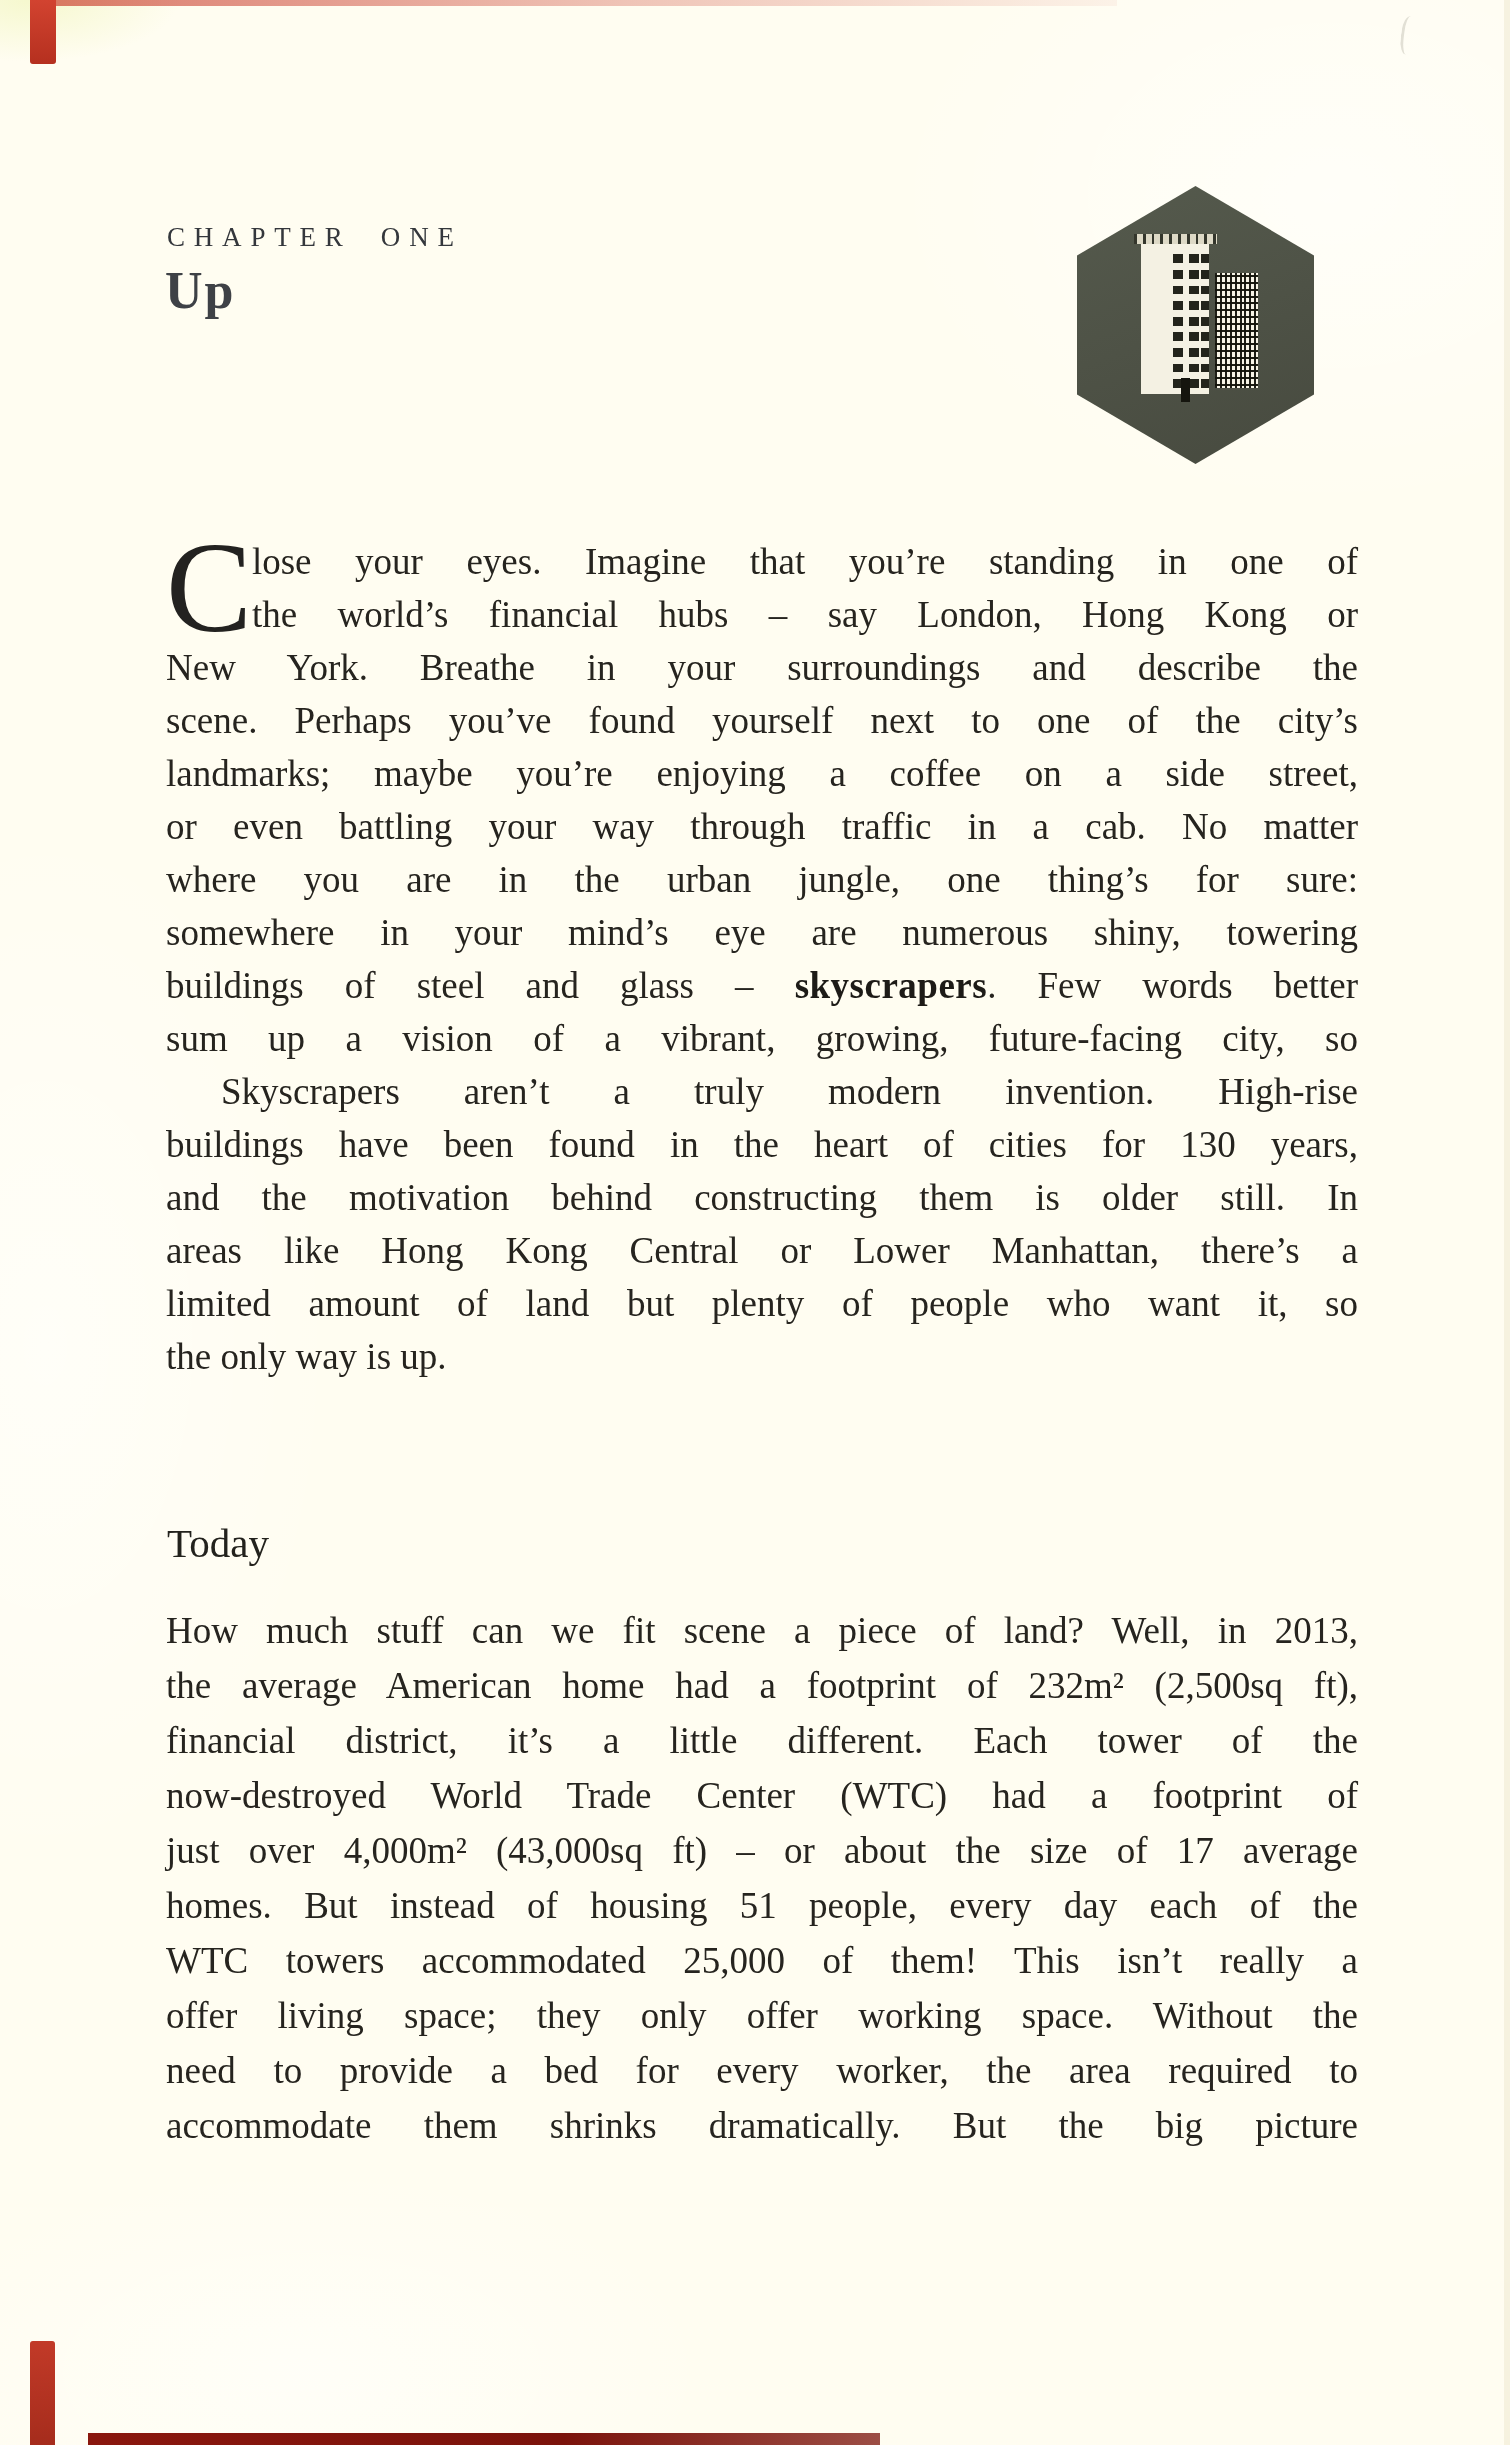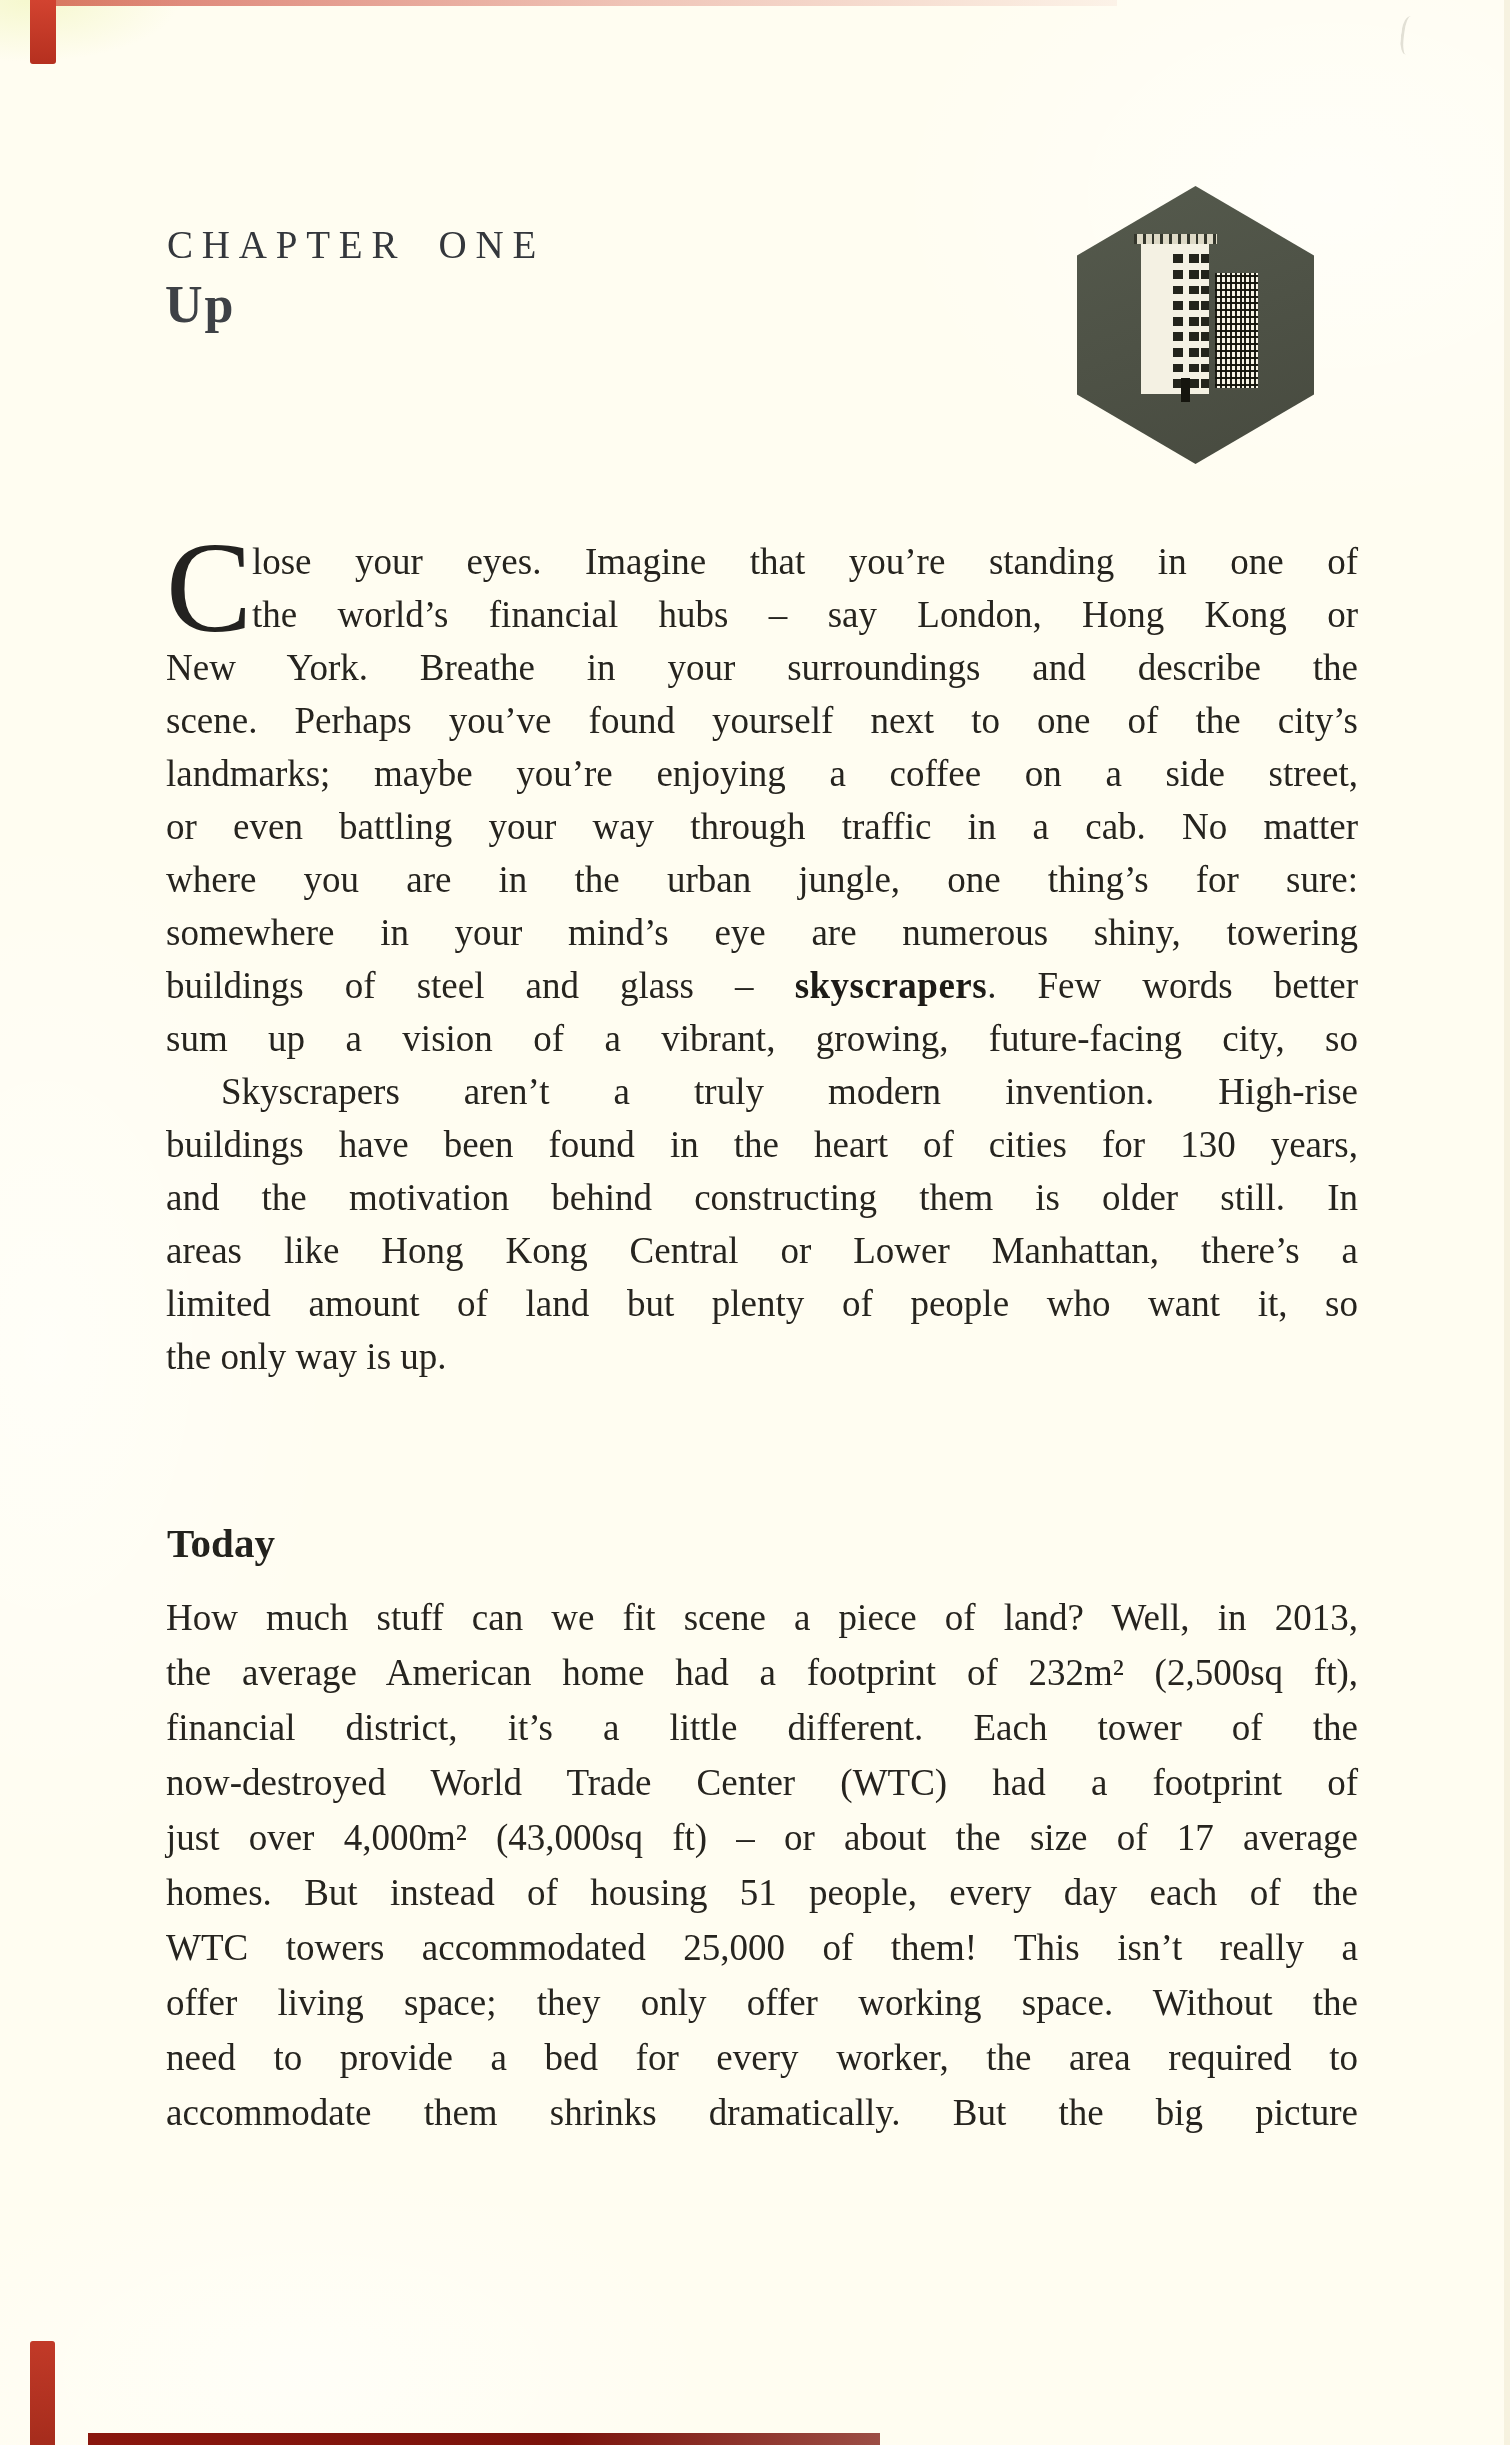--- a/index.html
+++ b/index.html
@@ -25,21 +25,21 @@
   .red-line-top{left:30px;top:0;height:5.9px;width:1087px;
     background:linear-gradient(90deg,rgba(198,48,32,0.65),rgba(198,48,32,0.28) 55%,rgba(198,48,32,0.05));}
   .red-bar-bottom{left:30px;top:2341px;width:25px;height:105px;
     background:linear-gradient(180deg,#c23a28,#a52c1c);border-radius:2.9px 2.9px 0 0;}
   .red-strip-bottom{left:88px;top:2433px;width:792px;height:12.7px;
     background:linear-gradient(90deg,#8a170e,#7b130b 60%,rgba(123,19,11,0.75));}
   .squiggle{left:1401px;top:15.6px;width:11.7px;height:39px;
     border-left:3.9px solid #dddbd0;border-radius:9.8px/21.5px;transform:rotate(7deg);opacity:.85;}
   
   .chapter-head{position:absolute;left:167px;top:222px;}
-  .kicker{font-size:39px;letter-spacing:8.8px;word-spacing:13.7px;color:#34373c;}
+  .kicker{font-size:27px;letter-spacing:8.8px;word-spacing:13.7px;color:#34373c;}
   .title{margin:11.7px 0 0 -2px;font-size:52px;font-weight:bold;letter-spacing:2px;color:#3e4146;line-height:1;}
   
   .hexagon{position:absolute;left:1077px;top:186px;width:237px;height:278px;
     clip-path:polygon(50% 0,100% 25%,100% 75%,50% 100%,0 75%,0 25%);
     background:linear-gradient(160deg,#555a4d,#474a3f);}
   .cornice{position:absolute;left:57px;top:48px;width:83px;height:9.8px;
     background:repeating-linear-gradient(90deg,#34362c 0 2.9px,#ddd9c6 2.9px 8.8px);}
   .tower{position:absolute;left:64px;top:58px;width:68px;height:150px;background:#f4f1e3;}
   .win-col{position:absolute;top:5.9px;bottom:5.9px;width:9.8px;
     background:repeating-linear-gradient(0deg,#23241b 0 8.8px,rgba(0,0,0,0) 8.8px 15.6px);}
@@ -62,21 +62,21 @@
   }
   .line.flush-left{text-align-last:left;}
   .line.indented{padding-left:55px;}
   .para.lh56 .line{line-height:55px;}
   .line b{font-weight:bold;color:#1d1b17;letter-spacing:0.5px;}
   .dropcap{
     float:left;
     font-size:129px;line-height:98px;height:101px;width:82px;
     color:#232220;margin:3.9px 3.9px 0 0;
   }
-  .subhead{margin:137px 0 23px 1px;font-size:41px;font-weight:bold;color:#23221d;line-height:47px;}
+  .subhead{margin:137px 0 36px 1px;font-size:41px;font-weight:normal;color:#23221d;line-height:47px;}
 </style>
 </head>
 <body>
 
 <div class="page">
 
   <div class="edge-tint"></div>
 
   <div class="artifact red-line-top"></div>
   <div class="artifact red-bar-top"></div>

